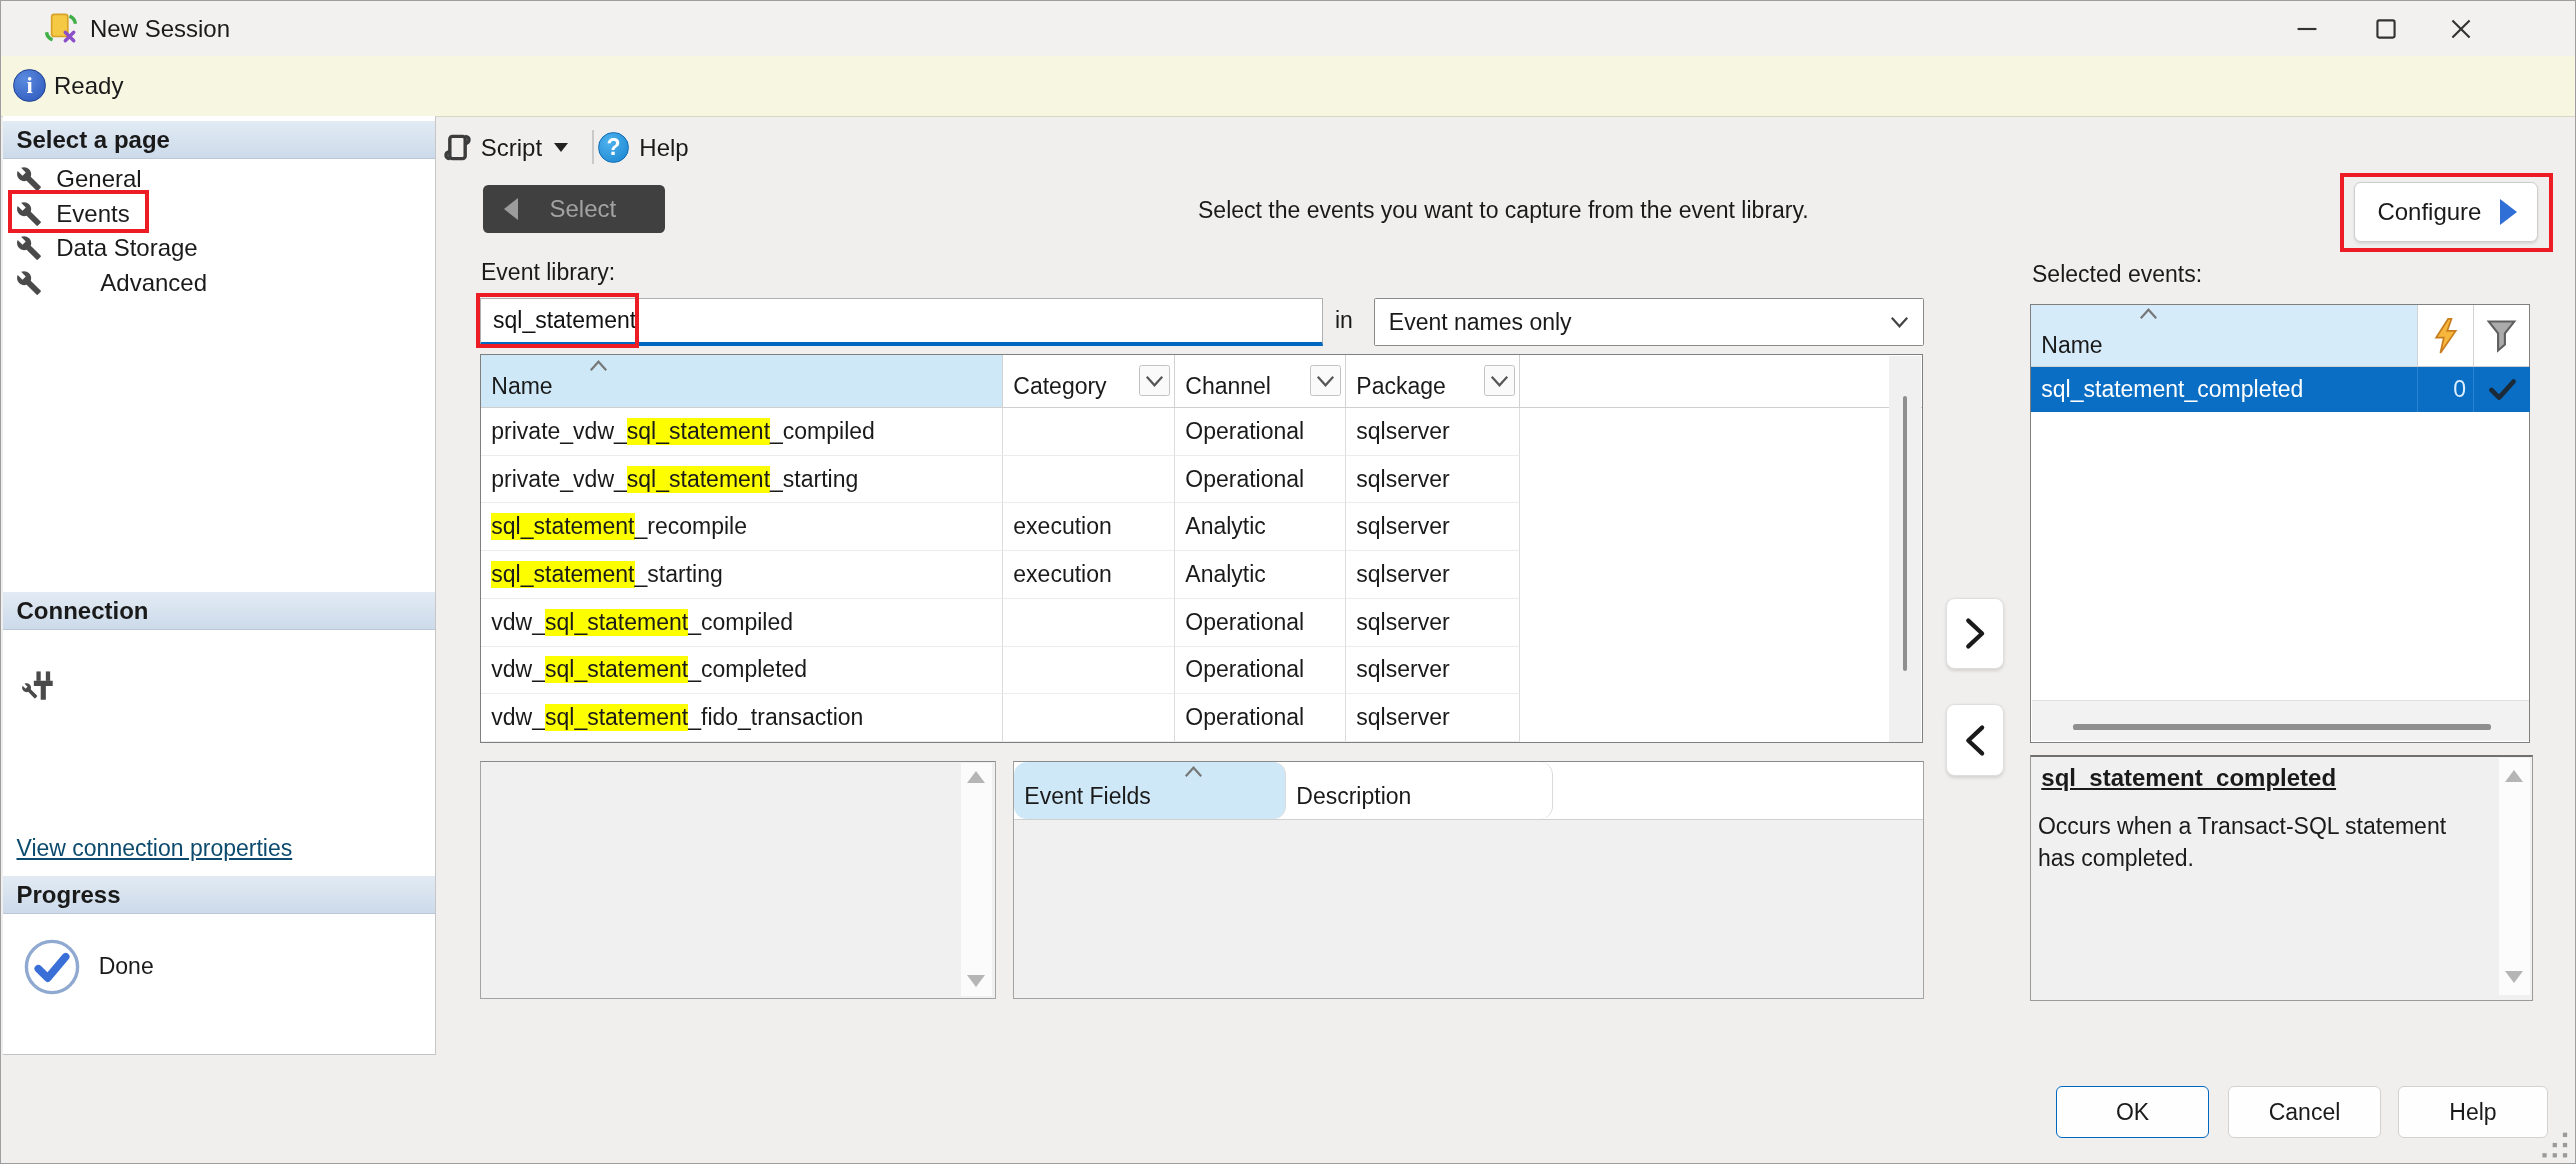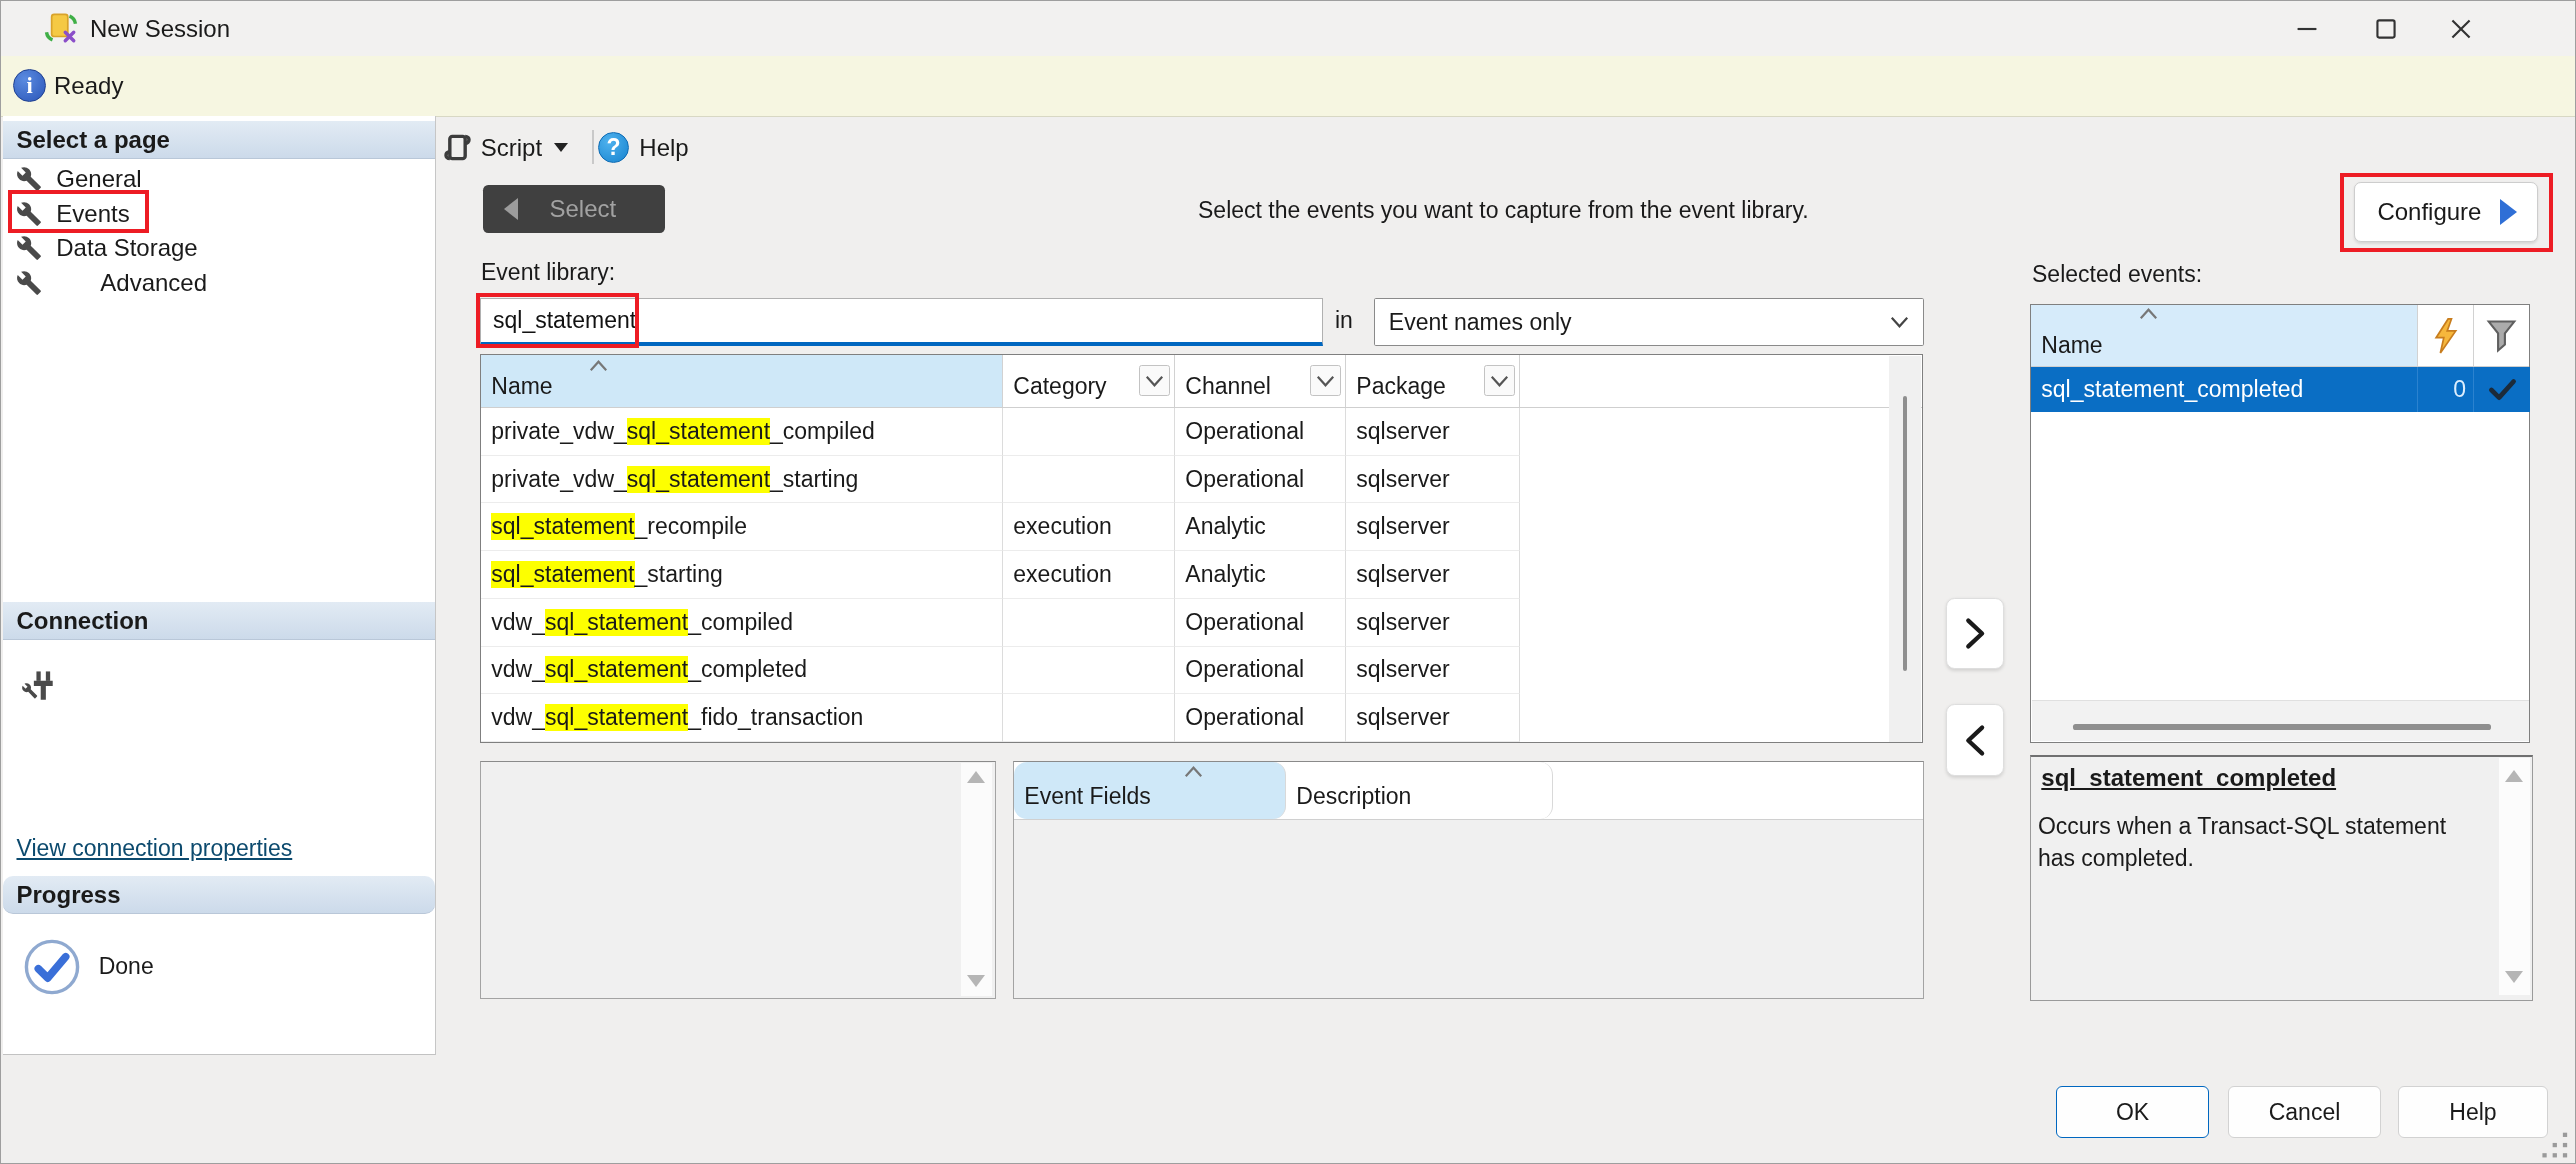--- a/index.html
+++ b/index.html
@@ -12,21 +12,21 @@
   #title-text{left:89px;top:0;height:55px;line-height:55px;font-size:24px;}
   .winbtn{top:1.7px;width:55px;height:52px;display:flex;align-items:center;justify-content:center;}
   #btn-min{left:2278px;} #btn-max{left:2357px;} #btn-close{left:2432px;}
   
   #statusbar{left:0;top:55px;width:2576px;height:60px;background:#f6f6e1;border-bottom:0.9px solid #d8d8c4;}
   #info-icon{left:12px;top:13px;width:33px;height:33px;border-radius:50%;background:radial-gradient(circle at 35% 30%,#5b8be0,#2a55b8);color:#fff;font-weight:bold;font-size:22.4px;display:flex;align-items:center;justify-content:center;font-family:"Liberation Serif",serif;border:1.7px solid #1e3f90;box-sizing:border-box;}
   #status-text{left:53px;top:0;height:60px;line-height:60px;font-size:24px;}
   
   #sidebar{left:1.7px;top:115px;width:433px;height:939px;background:#fff;border-right:0.9px solid #c6c6c6;border-bottom:0.9px solid #c2c2c2;box-sizing:border-box;}
   .side-hdr{left:0;width:432px;height:38px;background:linear-gradient(#e2ebf4,#ccdaea);border-bottom:0.9px solid #b9c7d8;font-weight:bold;font-size:24px;line-height:38px;padding-left:13.8px;box-sizing:border-box;}
-  #hdr-selectpage{top:5.2px;} #hdr-connection{top:486px;} #hdr-progress{top:760px;border-radius:10px;}
+  #hdr-selectpage{top:5.2px;} #hdr-connection{top:476px;} #hdr-progress{top:760px;}
   .side-item{left:0;width:432px;height:34px;display:flex;align-items:center;cursor:default;}
   .side-item .wrench{margin-left:13.8px;width:26px;height:26px;flex:0 0 auto;}
   .side-item .lbl{margin-left:13.8px;font-size:24px;}
   #item-general{top:46px;} #item-events{top:81px;} #item-datastorage{top:115px;} #item-advanced{top:150px;gap:44px;}
   #events-red-box{left:5.2px;top:74px;width:141px;height:43px;border:4.3px solid #ed1c24;box-sizing:border-box;}
   #conn-icon{left:10.3px;top:552px;width:40px;height:36px;}
   #view-link{left:13.8px;top:719px;font-size:23px;color:#0c4a6e;text-decoration:underline;cursor:pointer;}
   #done-icon{left:20.6px;top:822px;width:58px;height:58px;}
   #done-label{left:96px;top:837px;font-size:23px;}
   

